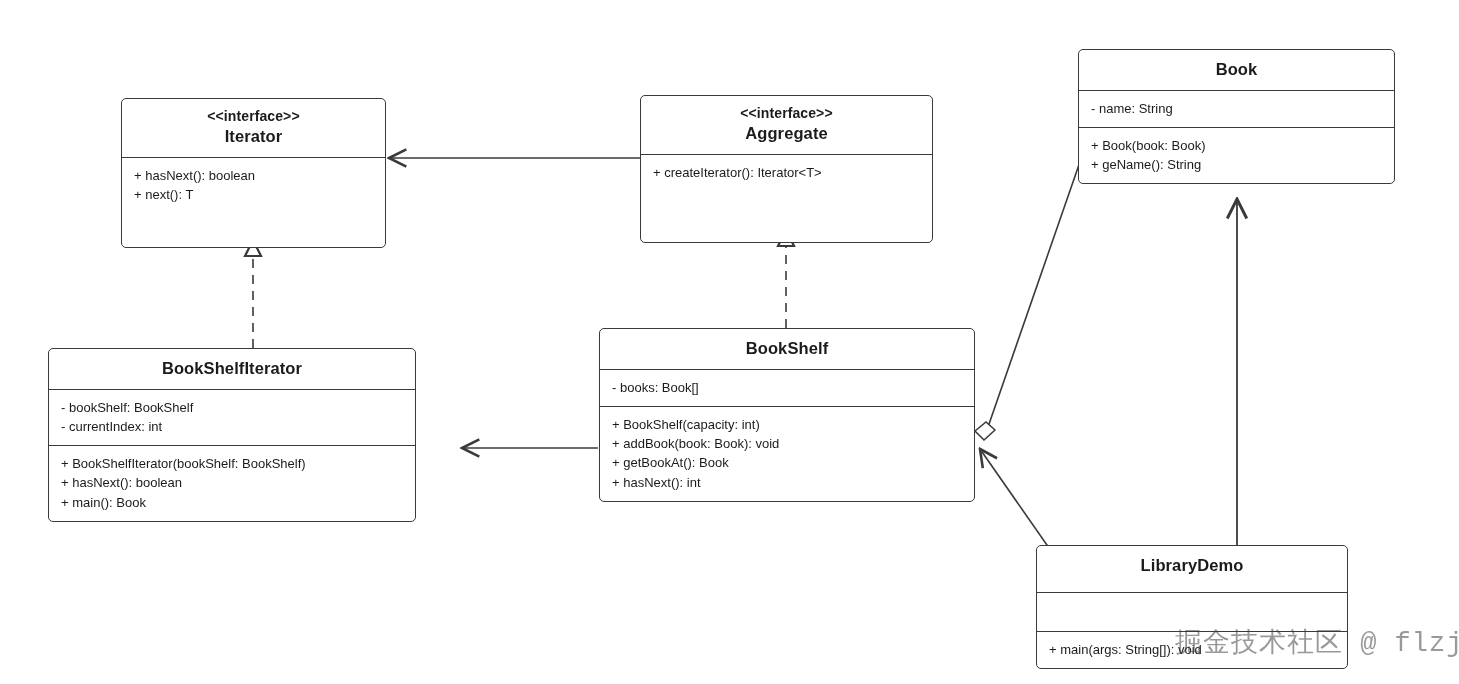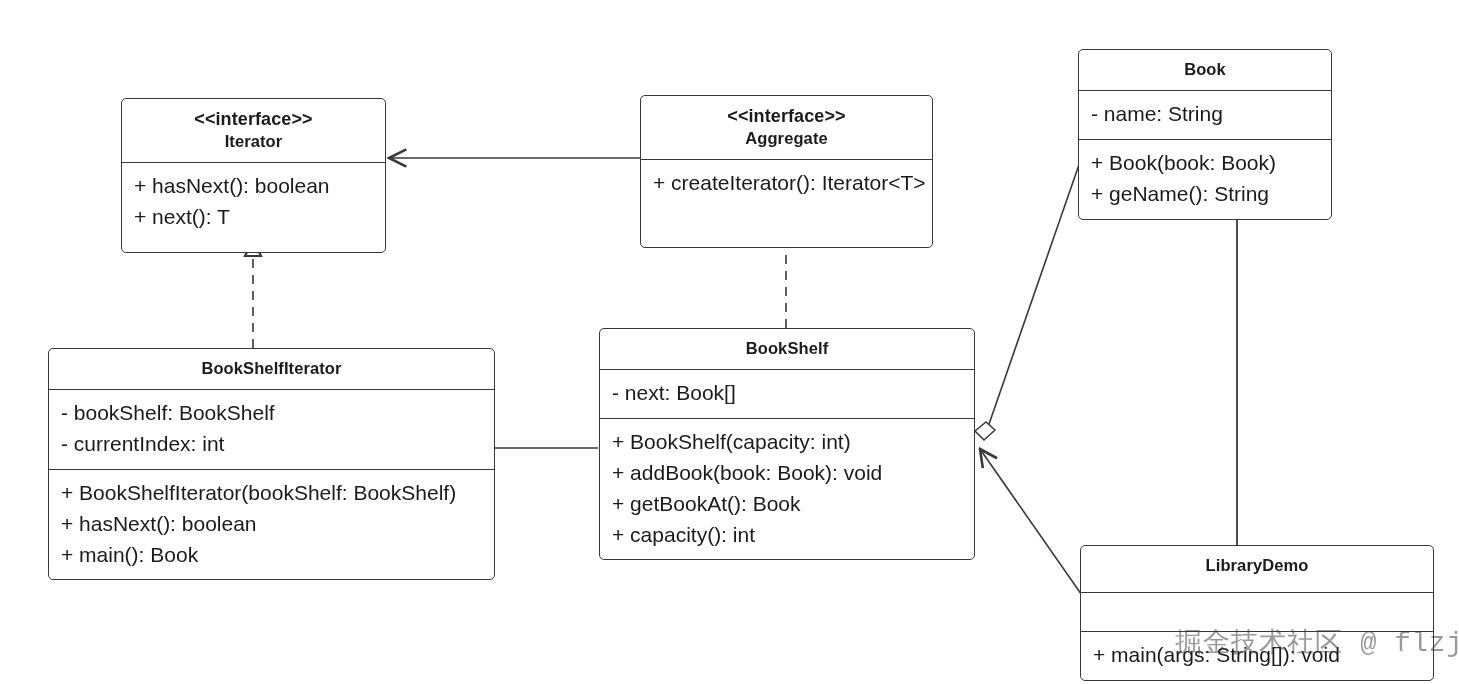--- a/index.html
+++ b/index.html
@@ -38,26 +38,26 @@
     font-weight: bold;
     font-size: 16.5px;
     color: #1b1b1b;
     padding: 9px 8px 10px 8px;
     line-height: 1.28;
     letter-spacing: 0.1px;
   }
   .uml-title .stereo {
     display: block;
     font-weight: bold;
-    font-size: 18px;
+    font-size: 14px;
   }
   .uml-compartment {
     border-top: 1.6px solid #3a3a3a;
     padding: 8px 12px 9px 12px;
-    font-size: 21px;
+    font-size: 13px;
     color: #1b1b1b;
     line-height: 1.47;
   }
   .uml-compartment.empty {
     min-height: 32px;
     padding: 0;
   }
   .uml-row {
     white-space: nowrap;
   }
@@ -126,69 +126,69 @@
       <div class="uml-row">+ hasNext(): boolean</div>
       <div class="uml-row">+ next(): T</div>
     </div>
   </div>
 
   <div class="uml-box" style="left:640px; top:95px; width:293px;">
     <div class="uml-title">
       <span class="stereo">&lt;&lt;interface&gt;&gt;</span>
       <span>Aggregate</span>
     </div>
-    <div class="uml-compartment" style="min-height:70px;text-align:right;">
+    <div class="uml-compartment" style="min-height:70px;">
       <div class="uml-row">+ createIterator(): Iterator&lt;T&gt;</div>
     </div>
   </div>
 
-  <div class="uml-box" style="left:1078px; top:49px; width:254px;">
+  <div class="uml-box" style="left:1078px; top:49px; width:317px;">
     <div class="uml-title">
       <span>Book</span>
     </div>
     <div class="uml-compartment">
       <div class="uml-row">- name: String</div>
     </div>
     <div class="uml-compartment">
       <div class="uml-row">+ Book(book: Book)</div>
       <div class="uml-row">+ geName(): String</div>
     </div>
   </div>
 
-  <div class="uml-box" style="left:48px; top:348px; width:447px;">
+  <div class="uml-box" style="left:48px; top:348px; width:368px;">
     <div class="uml-title">
       <span>BookShelfIterator</span>
     </div>
     <div class="uml-compartment">
       <div class="uml-row">- bookShelf: BookShelf</div>
       <div class="uml-row">- currentIndex: int</div>
     </div>
     <div class="uml-compartment">
       <div class="uml-row">+ BookShelfIterator(bookShelf: BookShelf)</div>
       <div class="uml-row">+ hasNext(): boolean</div>
       <div class="uml-row">+ main(): Book</div>
     </div>
   </div>
 
   <div class="uml-box" style="left:599px; top:328px; width:376px;justify-content:flex-end;">
     <div class="uml-title">
       <span>BookShelf</span>
     </div>
     <div class="uml-compartment">
-      <div class="uml-row">- next: Book[]</div>
+      <div class="uml-row">- books: Book[]</div>
     </div>
     <div class="uml-compartment">
       <div class="uml-row">+ BookShelf(capacity: int)</div>
       <div class="uml-row">+ addBook(book: Book): void</div>
       <div class="uml-row">+ getBookAt(): Book</div>
-      <div class="uml-row">+ capacity(): int</div>
+      <div class="uml-row">+ hasNext(): int</div>
     </div>
   </div>
 
-  <div class="uml-box" style="left:1080px; top:545px; width:354px;gap:6px;">
+  <div class="uml-box" style="left:1036px; top:545px; width:312px;gap:6px;">
     <div class="uml-title">
       <span>LibraryDemo</span>
     </div>
     <div class="uml-compartment empty"></div>
     <div class="uml-compartment">
       <div class="uml-row">+ main(args: String[]): void</div>
     </div>
   </div>
 
   <div class="watermark" style="left:1175px; top:624px;">掘金技术社区 @ flzjkl</div>

